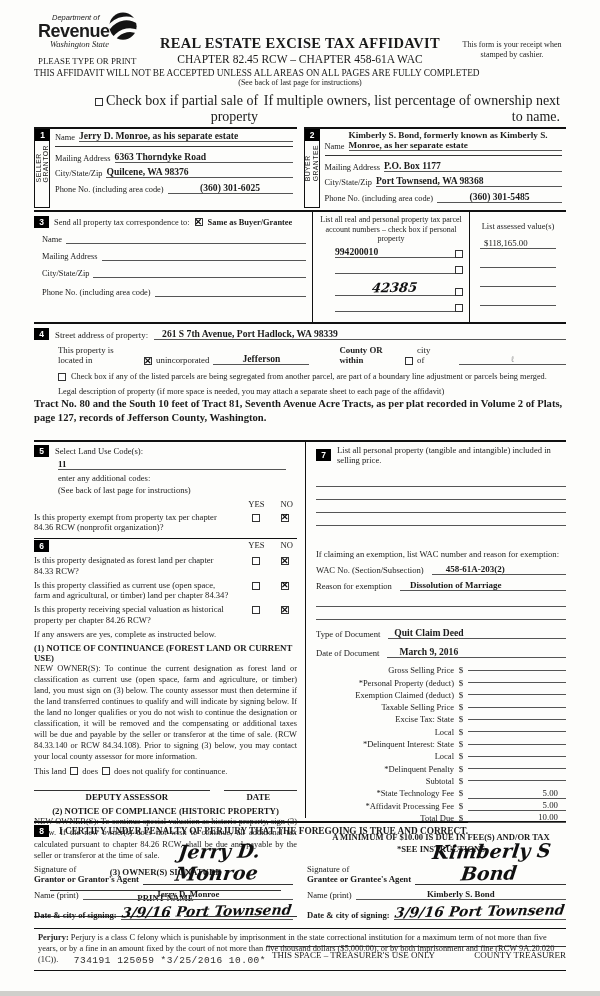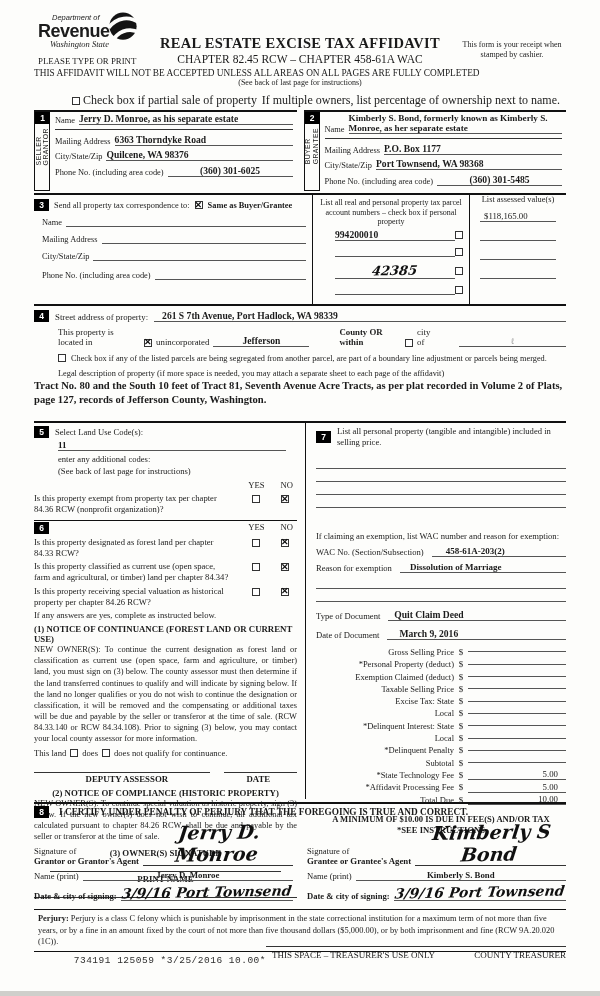--- a/index.html
+++ b/index.html
@@ -18,21 +18,21 @@
   .logo-state{ font-size:8.5px; font-style:italic; padding-left:12px; }
   .logo-swirl { margin-left:-4px; margin-top:-4px; }
   .title-block { text-align:center; padding-top:34px; line-height:1.25; }
   .main-title { font-size:14.5px; font-weight:bold; letter-spacing:0.3px; }
   .sub-title  { font-size:11.5px; }
   .receipt-note { position:absolute; right:2px; top:40px; width:104px; font-size:8px; text-align:center; line-height:1.3; }
   .please-type { position:absolute; left:4px; top:56px; font-size:8.8px; }
   .warning { text-align:left; font-weight:normal; font-size:9.3px; margin-top:1px; }
   .see-back { text-align:center; font-size:8px; }
   
-  .partial-row { display:flex; justify-content:space-between; font-size:12px; padding:3px 6px 2px 38px; }
+  .partial-row { display:flex; justify-content:space-between; font-size:14px; padding:3px 6px 2px 38px;text-align:right; }
   
   .cb { display:inline-block; width:8px; height:8px; border:1px solid #333; background:#fff;
         vertical-align:-1px; position:relative; flex:none; }
   .cb.checked::before { content:"✕"; position:absolute; left:-1px; top:-2.5px; font-size:9px; font-weight:bold; color:#111; }
   
   .parties { display:flex; gap:7px; }
   .party { flex:1; border-top:2px solid #111; display:flex; }
   .party-side { width:16px; border-right:1.5px solid #111; border-left:1.5px solid #111; border-bottom:1.5px solid #111; }
   .numbox { background:#000; color:#fff; width:15px; height:12px; font-size:8.5px; font-weight:bold;
             font-family:"Liberation Sans",sans-serif; display:flex; align-items:center; justify-content:center; }
@@ -44,23 +44,23 @@
   .pf-label { white-space:nowrap; padding-right:4px; }
   .uf { border-bottom:1px solid #555; min-height:10px; }
   .val { font-weight:bold; font-size:9.6px; }
   .name-block { border-bottom:1px solid #555; flex:1; }
   .party-sep { border-bottom:1px solid #333; margin:2px 0 4px 0; }
   
   .sec3 { display:flex; border-top:2px solid #111; border-bottom:2px solid #111; margin-top:2px; }
   .sec3-left { width:278px; padding:4px 6px 4px 0; font-size:8.4px; }
   .sec3-left-head { display:flex; align-items:center; gap:5px; margin-bottom:6px; }
   .sec3-mid { width:158px; border-left:1.5px solid #111; border-right:1.5px solid #111; padding:3px 6px; font-size:8px; }
-  .sec3-right { flex:1; padding:0 4px; font-size:8.4px; }
+  .sec3-right { flex:1; padding:10px 4px; font-size:8.4px; }
   .parcel-head { text-align:center; line-height:1.2; margin-bottom:2px; }
-  .parcel-row { display:flex; align-items:center; margin-bottom:6px;padding-left:16px; }
+  .parcel-row { display:flex; align-items:flex-end; margin-bottom:6px;padding-left:16px; }
   .parcel-row .uf { flex:1; }
   .assessed-row { margin:0 6px 6px 6px; }
   .hand { font-family:"DejaVu Serif", serif; font-style:italic; font-weight:bold;
           display:inline-block; transform:skewX(-8deg) rotate(-1deg); color:#101010; }
   
   .sec4 { padding-top:4px; font-size:8.8px; }
   .sec4-row1 { display:flex; align-items:flex-end; gap:6px; }
   .sec4-row2 { display:flex; align-items:flex-end; gap:4px; margin:5px 0 0 24px;font-family:Liberation Serif, serif; }
   .sec4-row3 { display:flex; align-items:center; gap:5px; margin:7px 0 0 24px; font-size:8.3px; }
   .legal-label { margin:6px 0 0 24px; font-size:8.3px; }

